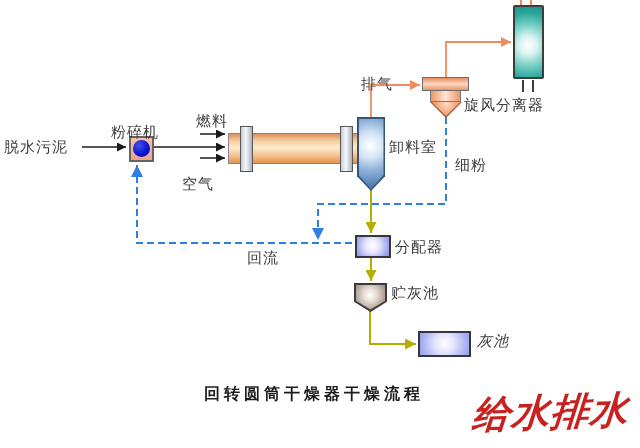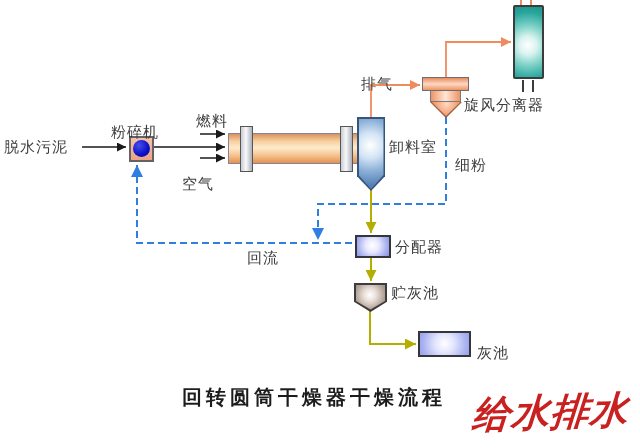--- a/index.html
+++ b/index.html
@@ -53,21 +53,21 @@
     background:#3c3c3c;clip-path:polygon(0 0,100% 0,100% 65%,50% 100%,0 65%);}
   #ash-hopper-in{position:absolute;left:2px;top:2px;right:2px;bottom:2.5px;
     clip-path:polygon(0 0,100% 0,100% 65%,50% 100%,0 65%);
     background:radial-gradient(circle at 48% 40%,#ffffff 0%,#e9ded7 30%,#b4a59b 65%,#8c7b71 100%);}
   
   #ash-pool{left:418px;top:331px;width:53px;height:26px;z-index:4;border:2px solid #36363a;
     background:radial-gradient(circle at 50% 48%,#ffffff 0%,#e3e5fd 35%,#aab4f2 78%,#98a1e8 100%);}
   
   #title{
     position:absolute;left:0;top:384px;width:628px;text-align:center;z-index:6;
-    font-size:20px;font-weight:bold;letter-spacing:4px;color:#1c1c1c;
+    font-size:16px;font-weight:bold;letter-spacing:4px;color:#1c1c1c;
   }
   #watermark{
     position:absolute;left:474px;top:390px;z-index:6;
     font-size:38px;font-weight:bold;font-style:italic;color:#c92020;
     transform:skewX(-6deg) rotate(-2deg);transform-origin:left top;letter-spacing:1px;
   }
 </style>
 </head>
 <body>
 
@@ -132,17 +132,17 @@
   <div class="lbl" style="left:111px;top:102px;margin-top:22px;">粉碎机</div>
   <div class="lbl" style="left:196px;top:113px;">燃料</div>
   <div class="lbl" style="left:182px;top:161px;margin-top:15px;">空气</div>
   <div class="lbl" style="left:389px;top:139px;">卸料室</div>
   <div class="lbl" style="left:361px;top:76px;">排气</div>
   <div class="lbl" style="left:464px;top:97px;text-align:right;">旋风分离器</div>
   <div class="lbl" style="left:455px;top:157px;">细粉</div>
   <div class="lbl" style="left:395px;top:239px;">分配器</div>
   <div class="lbl" style="left:203px;top:250px;margin-left:44px;">回流</div>
   <div class="lbl" style="left:391px;top:285px;">贮灰池</div>
-  <div class="lbl" style="left:477px;top:345px;">灰池</div>
+  <div class="lbl" style="left:477px;top:333px;font-style:italic;">灰池</div>
 
   <div id="title">回转圆筒干燥器干燥流程</div>
   <div id="watermark">给水排水</div>
 </div>
 
 </body></html>

